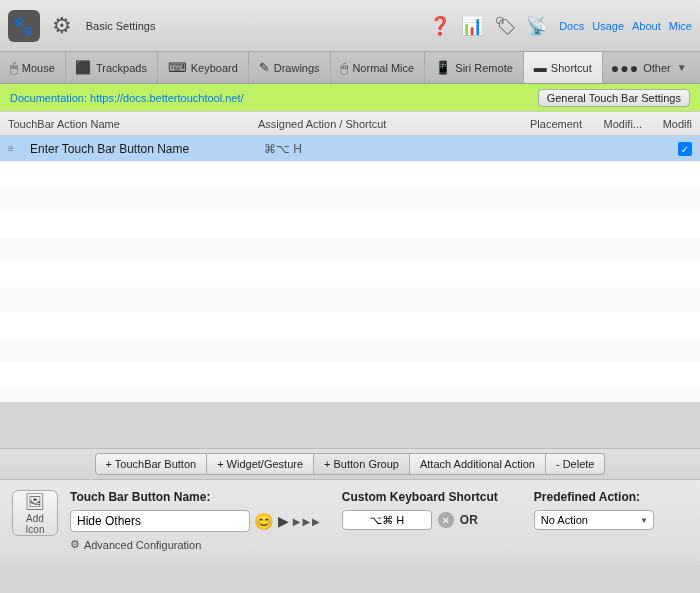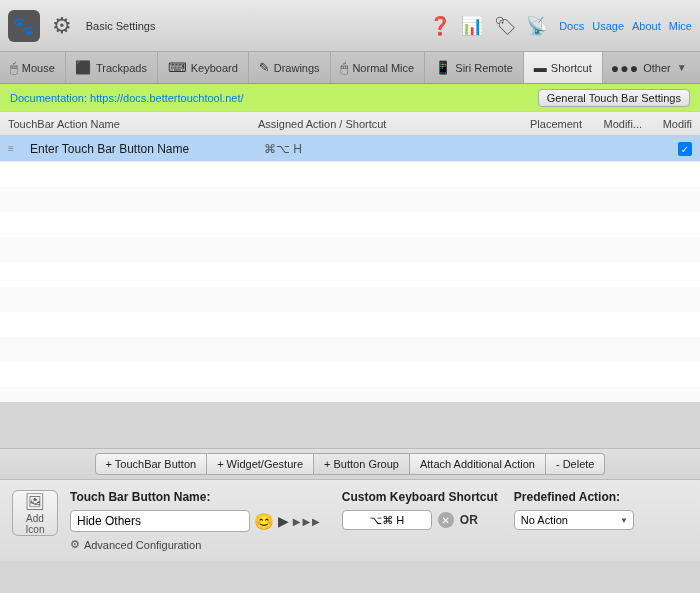--- a/index.html
+++ b/index.html
@@ -366,21 +366,21 @@
       font-size: 12px;
       font-weight: 600;
       color: #333;
     }
 
     
     .predefined-section {
       display: flex;
       flex-direction: column;
       gap: 6px;
-      margin-left: 4px;
+      margin-left: 24px;
     }
     .predefined-label {
       font-size: 12px;
       font-weight: 600;
       color: #222;
     }
     .predefined-select {
       font-size: 11px;
       padding: 3px 6px;
       border: 1px solid #aaa;

